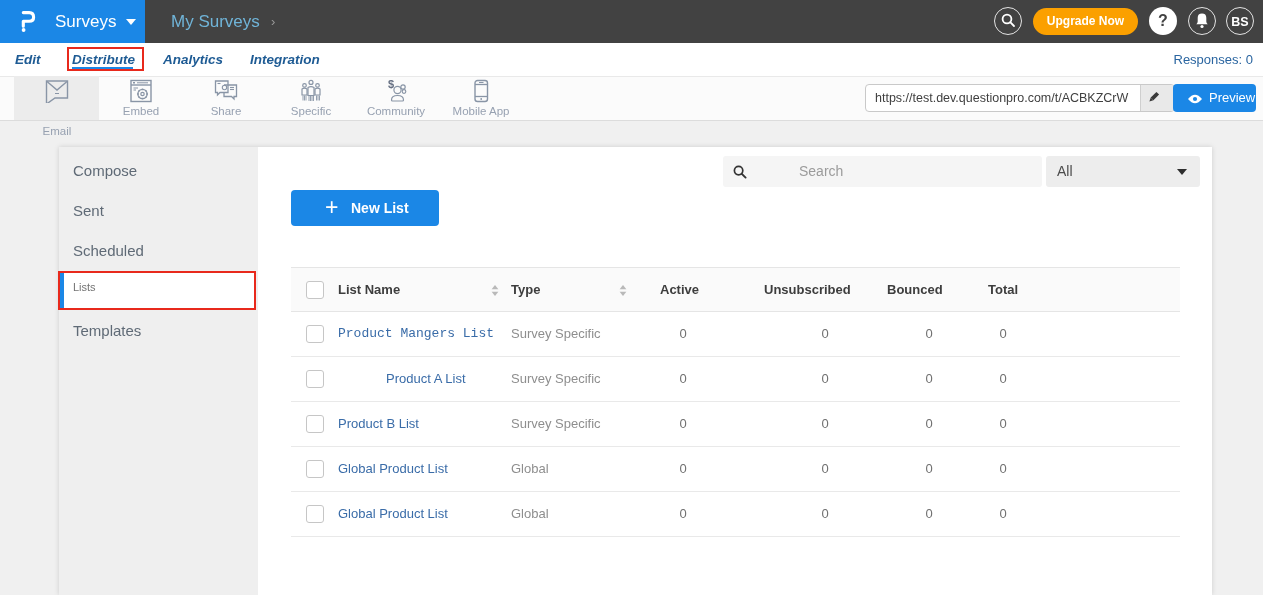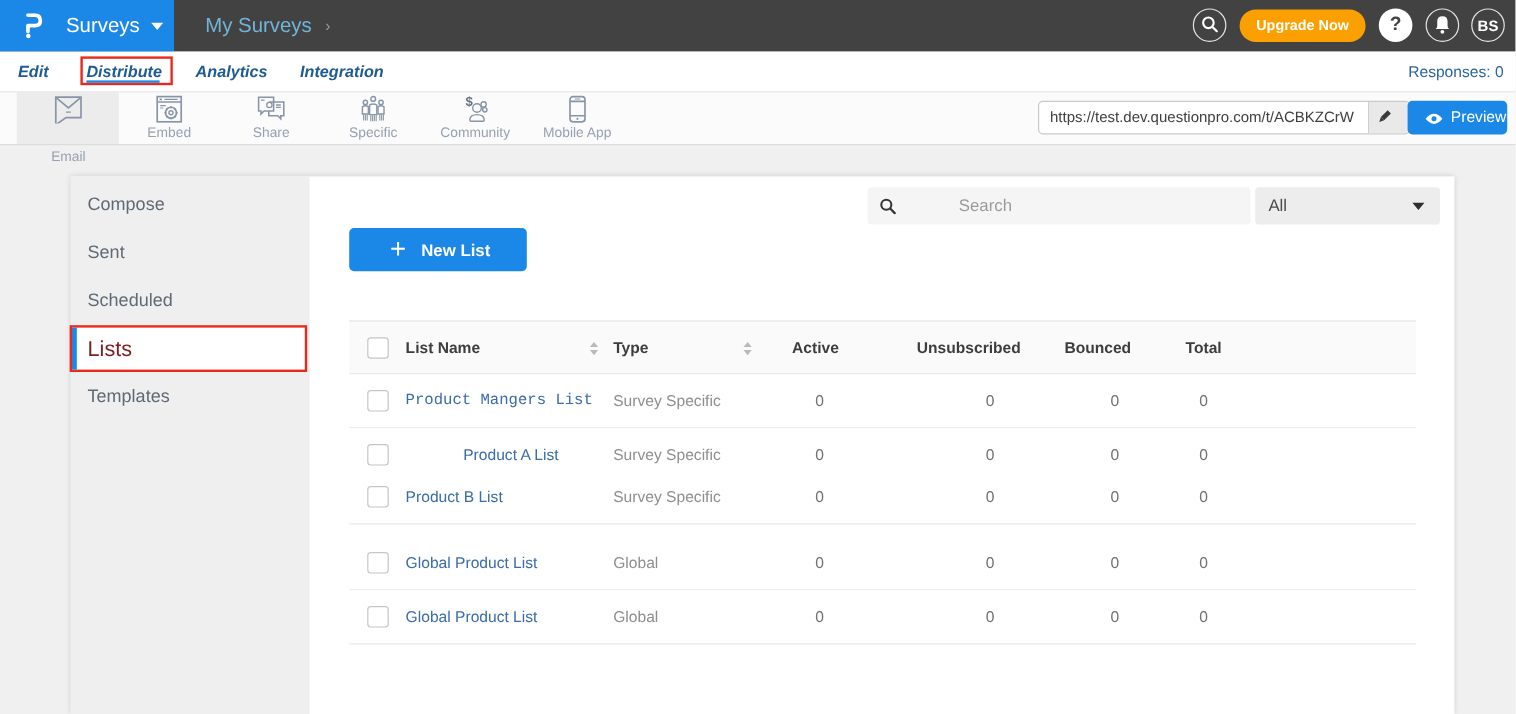--- a/index.html
+++ b/index.html
@@ -36,21 +36,21 @@
 .urltext { position:absolute; left:9px; top:0; height:26px; line-height:26px; font-size:12.5px; color:#3f3f3f; white-space:nowrap; }
 .urlpencil { position:absolute; right:0; top:0; width:34px; height:26px; background:#e9e9e9; border-left:1px solid #cfcfcf; border-radius:0 3px 3px 0; }
 .preview { position:absolute; left:1173px; top:8px; width:83px; height:28px; background:#1b87e6; border-radius:4px; color:#fff; font-size:13px; }
 
 
 .panel { position:absolute; left:59px; top:147px; width:1153px; height:448px; background:#fff; box-shadow:0 0 5px rgba(0,0,0,0.15); }
 .sidebar { position:absolute; left:59px; top:147px; width:199px; height:448px; background:#efefef; }
 .side-item { position:absolute; left:73px; width:150px; height:20px; font-size:15px; color:#5f6a76; }
 .sel-item { position:absolute; left:58px; top:271px; width:198px; height:39px; background:#fff; border:2px solid #e8291c; }
 .sel-blue { position:absolute; left:0; top:0; width:4px; height:35px; background:#1b87e6; }
-.sel-txt { position:absolute; left:13px; top:8px; font-size:18px; color:#7f1d1d; }
+.sel-txt { position:absolute; left:13px; top:8px; font-size:11px; color:#737373; }
 
 
 .searchbox { position:absolute; left:723px; top:156px; width:319px; height:31px; background:#f5f5f5; border-radius:3px; }
 .search-ph { position:absolute; left:28px; top:0; height:31px; line-height:31px; font-size:14px; color:#9b9b9b;margin-left:48px; }
 .alldrop { position:absolute; left:1046px; top:156px; width:154px; height:31px; background:#ededed; border-radius:3px; }
 .all-txt { position:absolute; left:11px; top:0; height:31px; line-height:31px; font-size:14px; color:#4c4c4c; }
 .all-caret { position:absolute; right:13px; top:13px; width:0; height:0; border-left:5.5px solid transparent; border-right:5.5px solid transparent; border-top:6.5px solid #2e2e2e; }
 .newlist { position:absolute; left:291px; top:190px; width:148px; height:36px; background:#1b87e6; border-radius:4px; color:#fff; }
 .nl-plus { position:absolute; left:34px; top:0; height:36px; line-height:34px; font-size:23px; font-weight:300; }
 .nl-txt { position:absolute; left:60px; top:0; height:36px; line-height:36px; font-size:14px; font-weight:bold; }
@@ -270,21 +270,21 @@
 </div>
 <div class="trow" style="top:357px;">
   <div class="cb"></div>
   <span class="dc link" style="left:47px;margin-left:48px;">Product A List</span>
   <span class="dc gray" style="left:220px;">Survey Specific</span>
   <span class="dc num" style="left:372px;">0</span>
   <span class="dc num" style="left:514px;">0</span>
   <span class="dc num" style="left:618px;">0</span>
   <span class="dc num" style="left:692px;">0</span>
 </div>
-<div class="trow" style="top:392px;">
+<div class="trow" style="top:402px;">
   <div class="cb"></div>
   <span class="dc link" style="left:47px;">Product B List</span>
   <span class="dc gray" style="left:220px;">Survey Specific</span>
   <span class="dc num" style="left:372px;">0</span>
   <span class="dc num" style="left:514px;">0</span>
   <span class="dc num" style="left:618px;">0</span>
   <span class="dc num" style="left:692px;">0</span>
 </div>
 <div class="trow" style="top:447px;">
   <div class="cb"></div>

